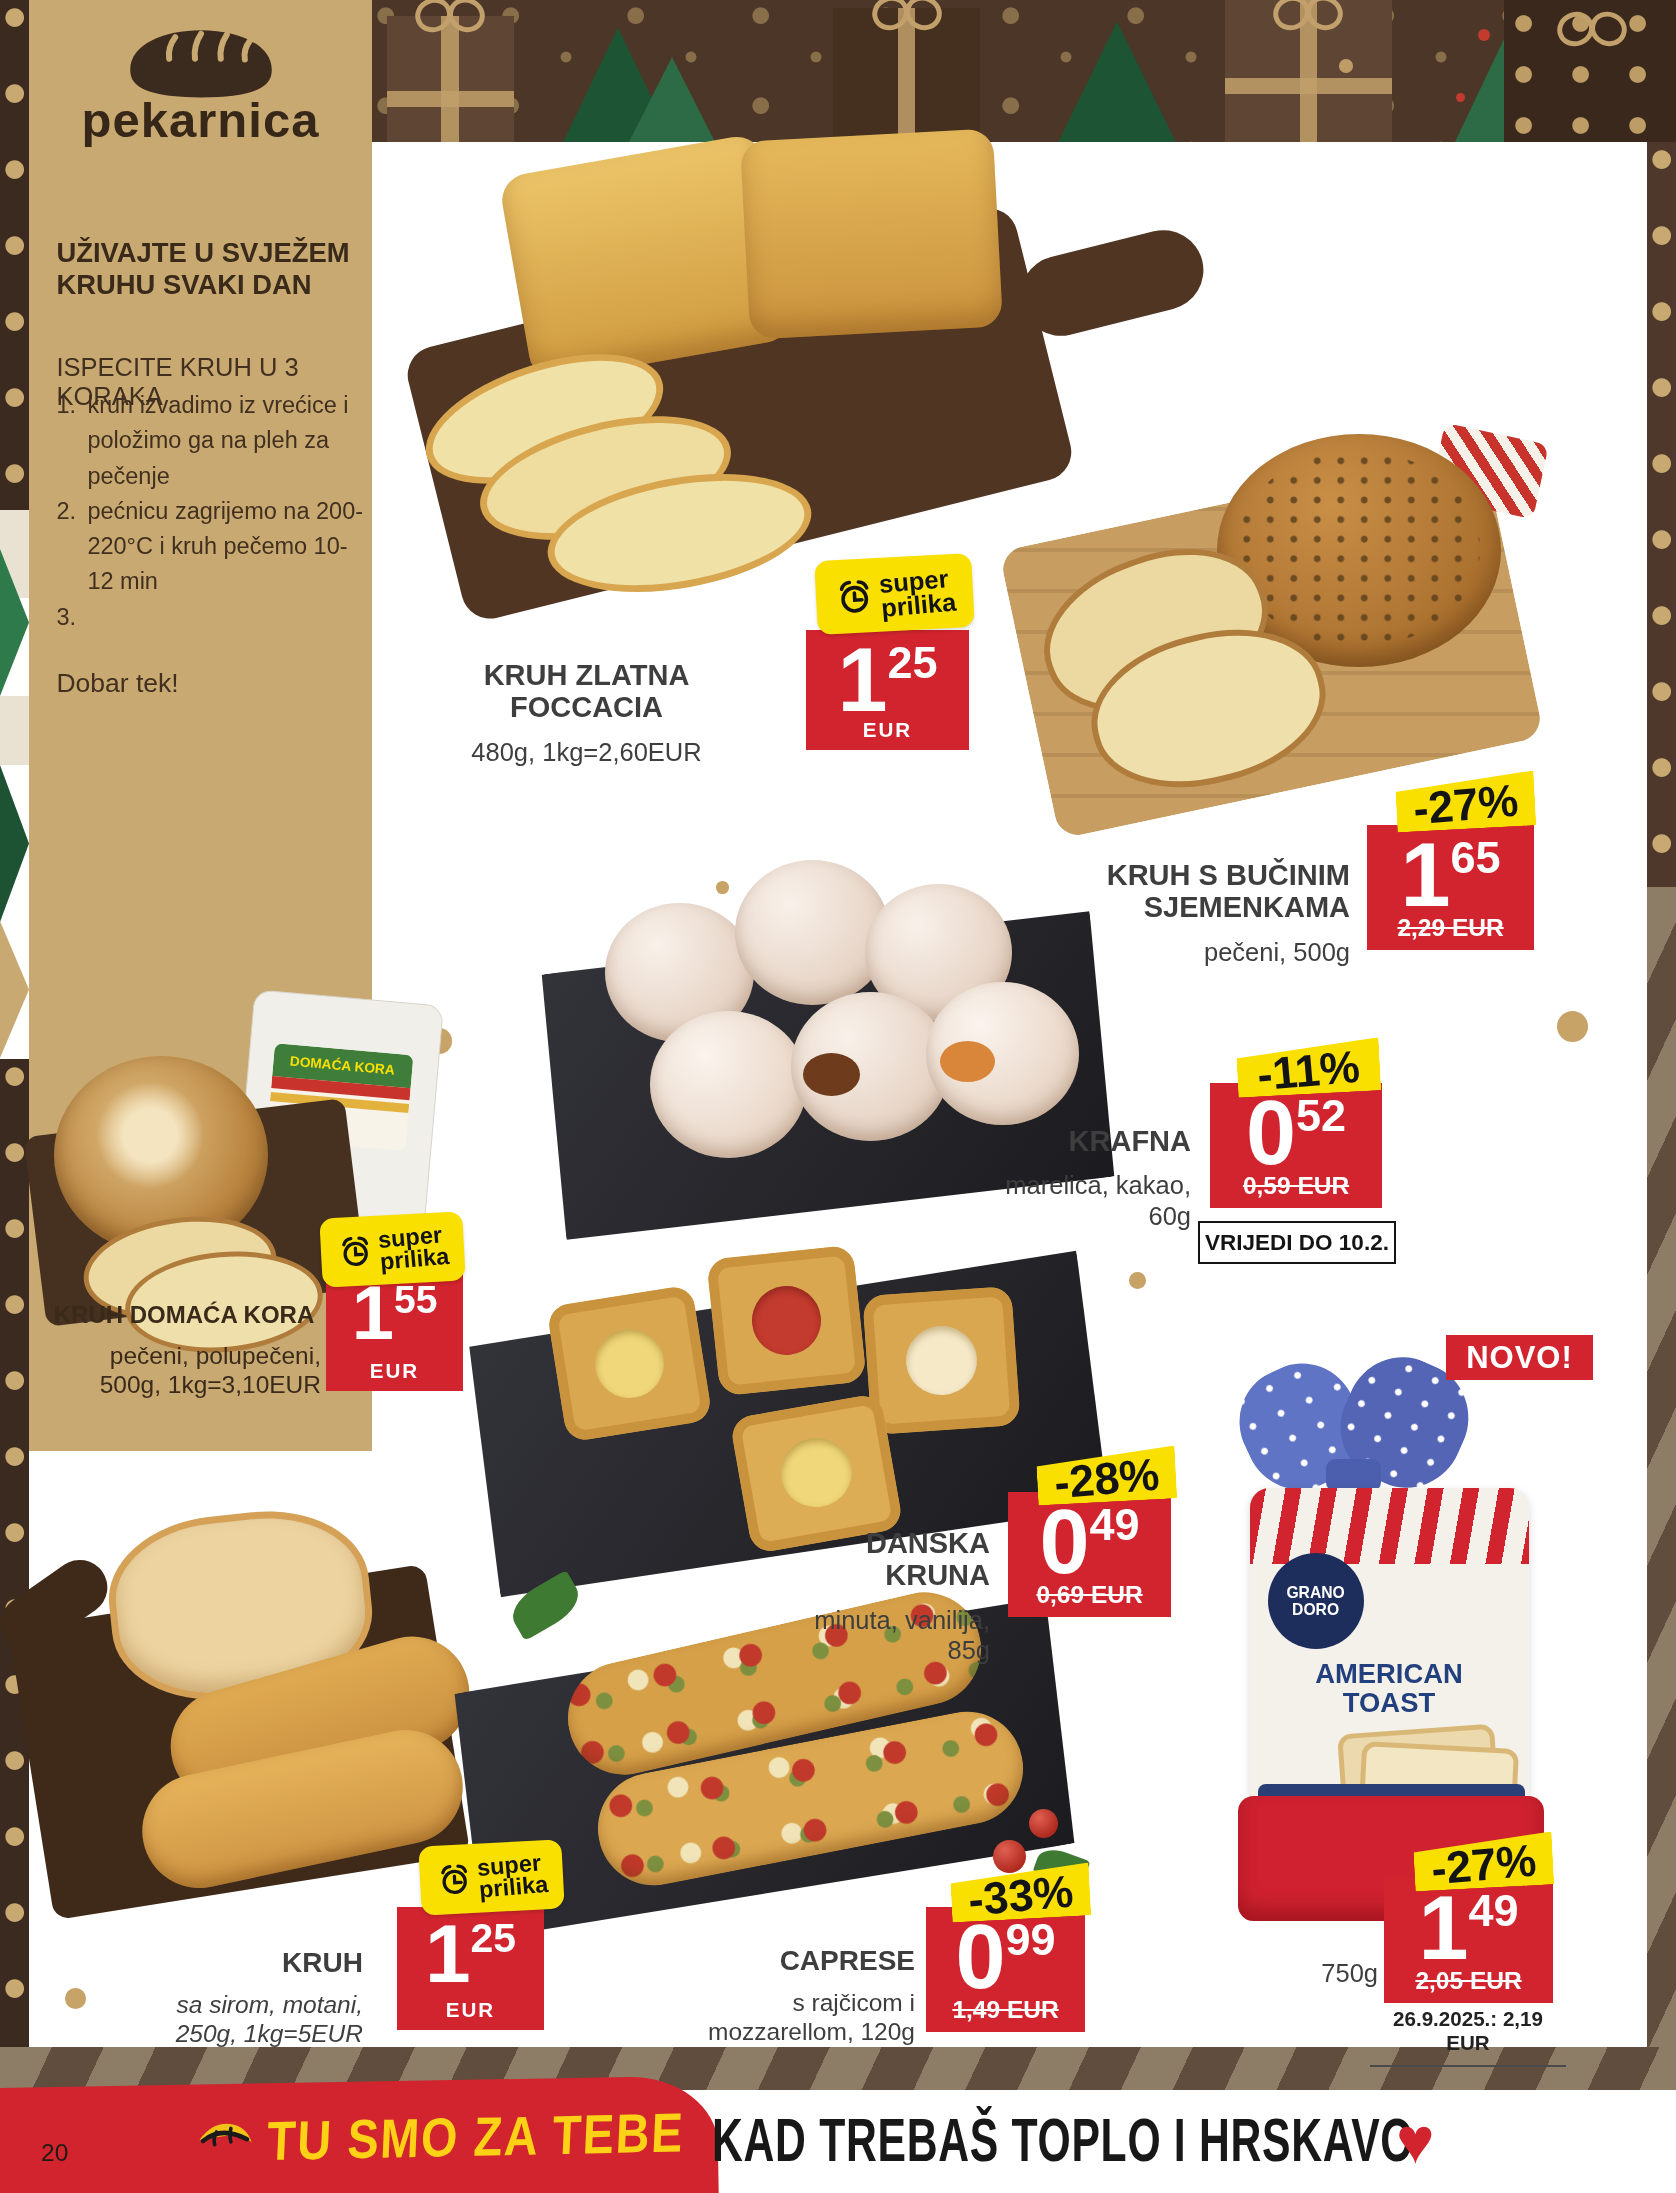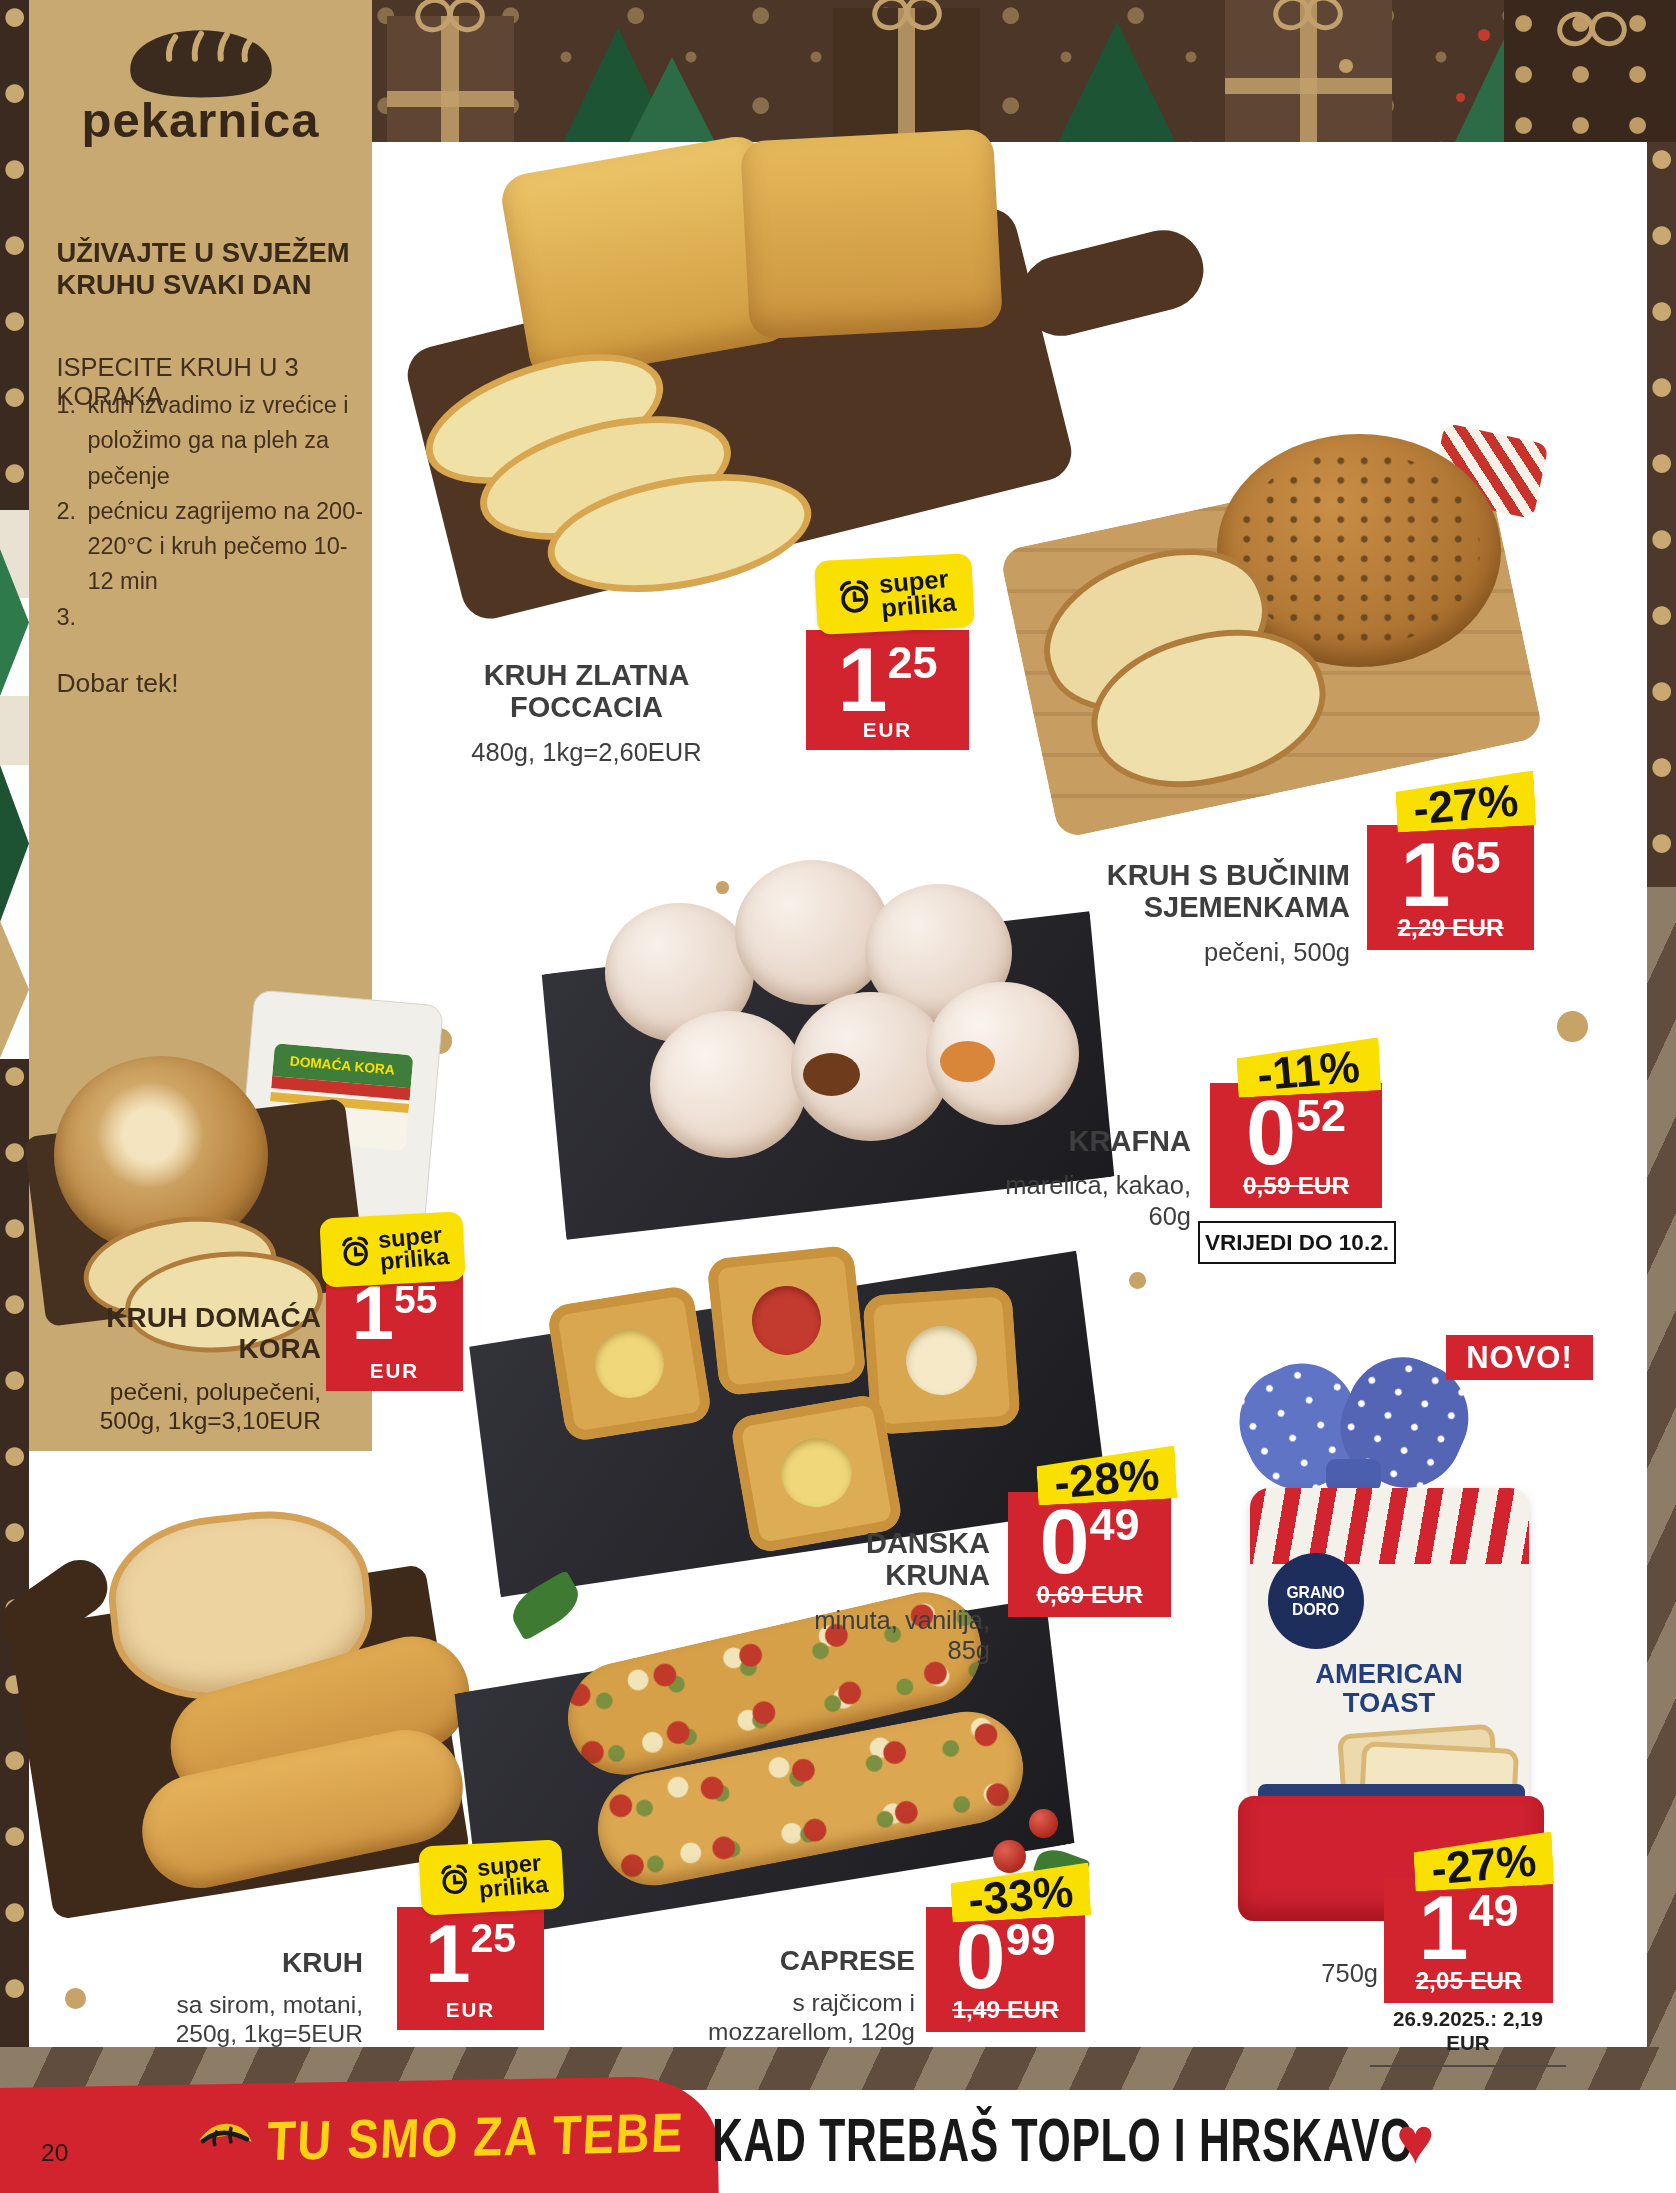--- a/index.html
+++ b/index.html
@@ -373,21 +373,21 @@
       </div>
   </div>
   <div class="pricebox sm" style="left:326px;top:1269px;width:137px;height:122px;">
     <div class="pmain">
         <span class="pint">1</span>
         <span class="pdec">55</span>
       </div>
     <div class="peur">EUR</div>
   </div>
   <div class="ptext" style="left:47px;top:1302px;width:274px;color:#3a2a1a;">
-    <div class="pname" style="font-size:28px;">KRUH DOMAĆA KORA</div>
+    <div class="pname" style="font-size:24px;text-align:center;">KRUH DOMAĆA KORA</div>
     <div class="pdet" style="font-size:24.5px;">pečeni, polupečeni, 500g, 1kg=3,10EUR</div>
   </div>
 
   <div class="disc-badge" style="left:1037px;top:1449px;width:139px;height:53px;">
     <span>-28%</span>
   </div>
   <div class="pricebox" style="left:1008px;top:1492px;width:163px;height:125px;">
     <div class="pmain">
         <span class="pint">0</span>
         <span class="pdec">49</span>
@@ -412,21 +412,21 @@
   </div>
   <div class="pricebox" style="left:397px;top:1907px;width:147px;height:123px;">
     <div class="pmain">
         <span class="pint" style="font-size:82px;">1</span>
         <span class="pdec" style="font-size:41px;">25</span>
       </div>
     <div class="peur">EUR</div>
   </div>
   <div class="ptext" style="left:155px;top:1947px;width:208px;">
     <div class="pname" style="font-size:28px;">KRUH</div>
-    <div class="pdet" style="font-size:24.5px;">sa sirom, motani, 250g, 1kg=5EUR</div>
+    <div class="pdet" style="font-size:24.5px;font-style:italic;">sa sirom, motani, 250g, 1kg=5EUR</div>
   </div>
 
   <div class="disc-badge" style="left:951px;top:1866px;width:139px;height:53px;">
     <span>-33%</span>
   </div>
   <div class="pricebox" style="left:926px;top:1907px;width:159px;height:125px;">
     <div class="pmain">
         <span class="pint">0</span>
         <span class="pdec">99</span>
       </div>

